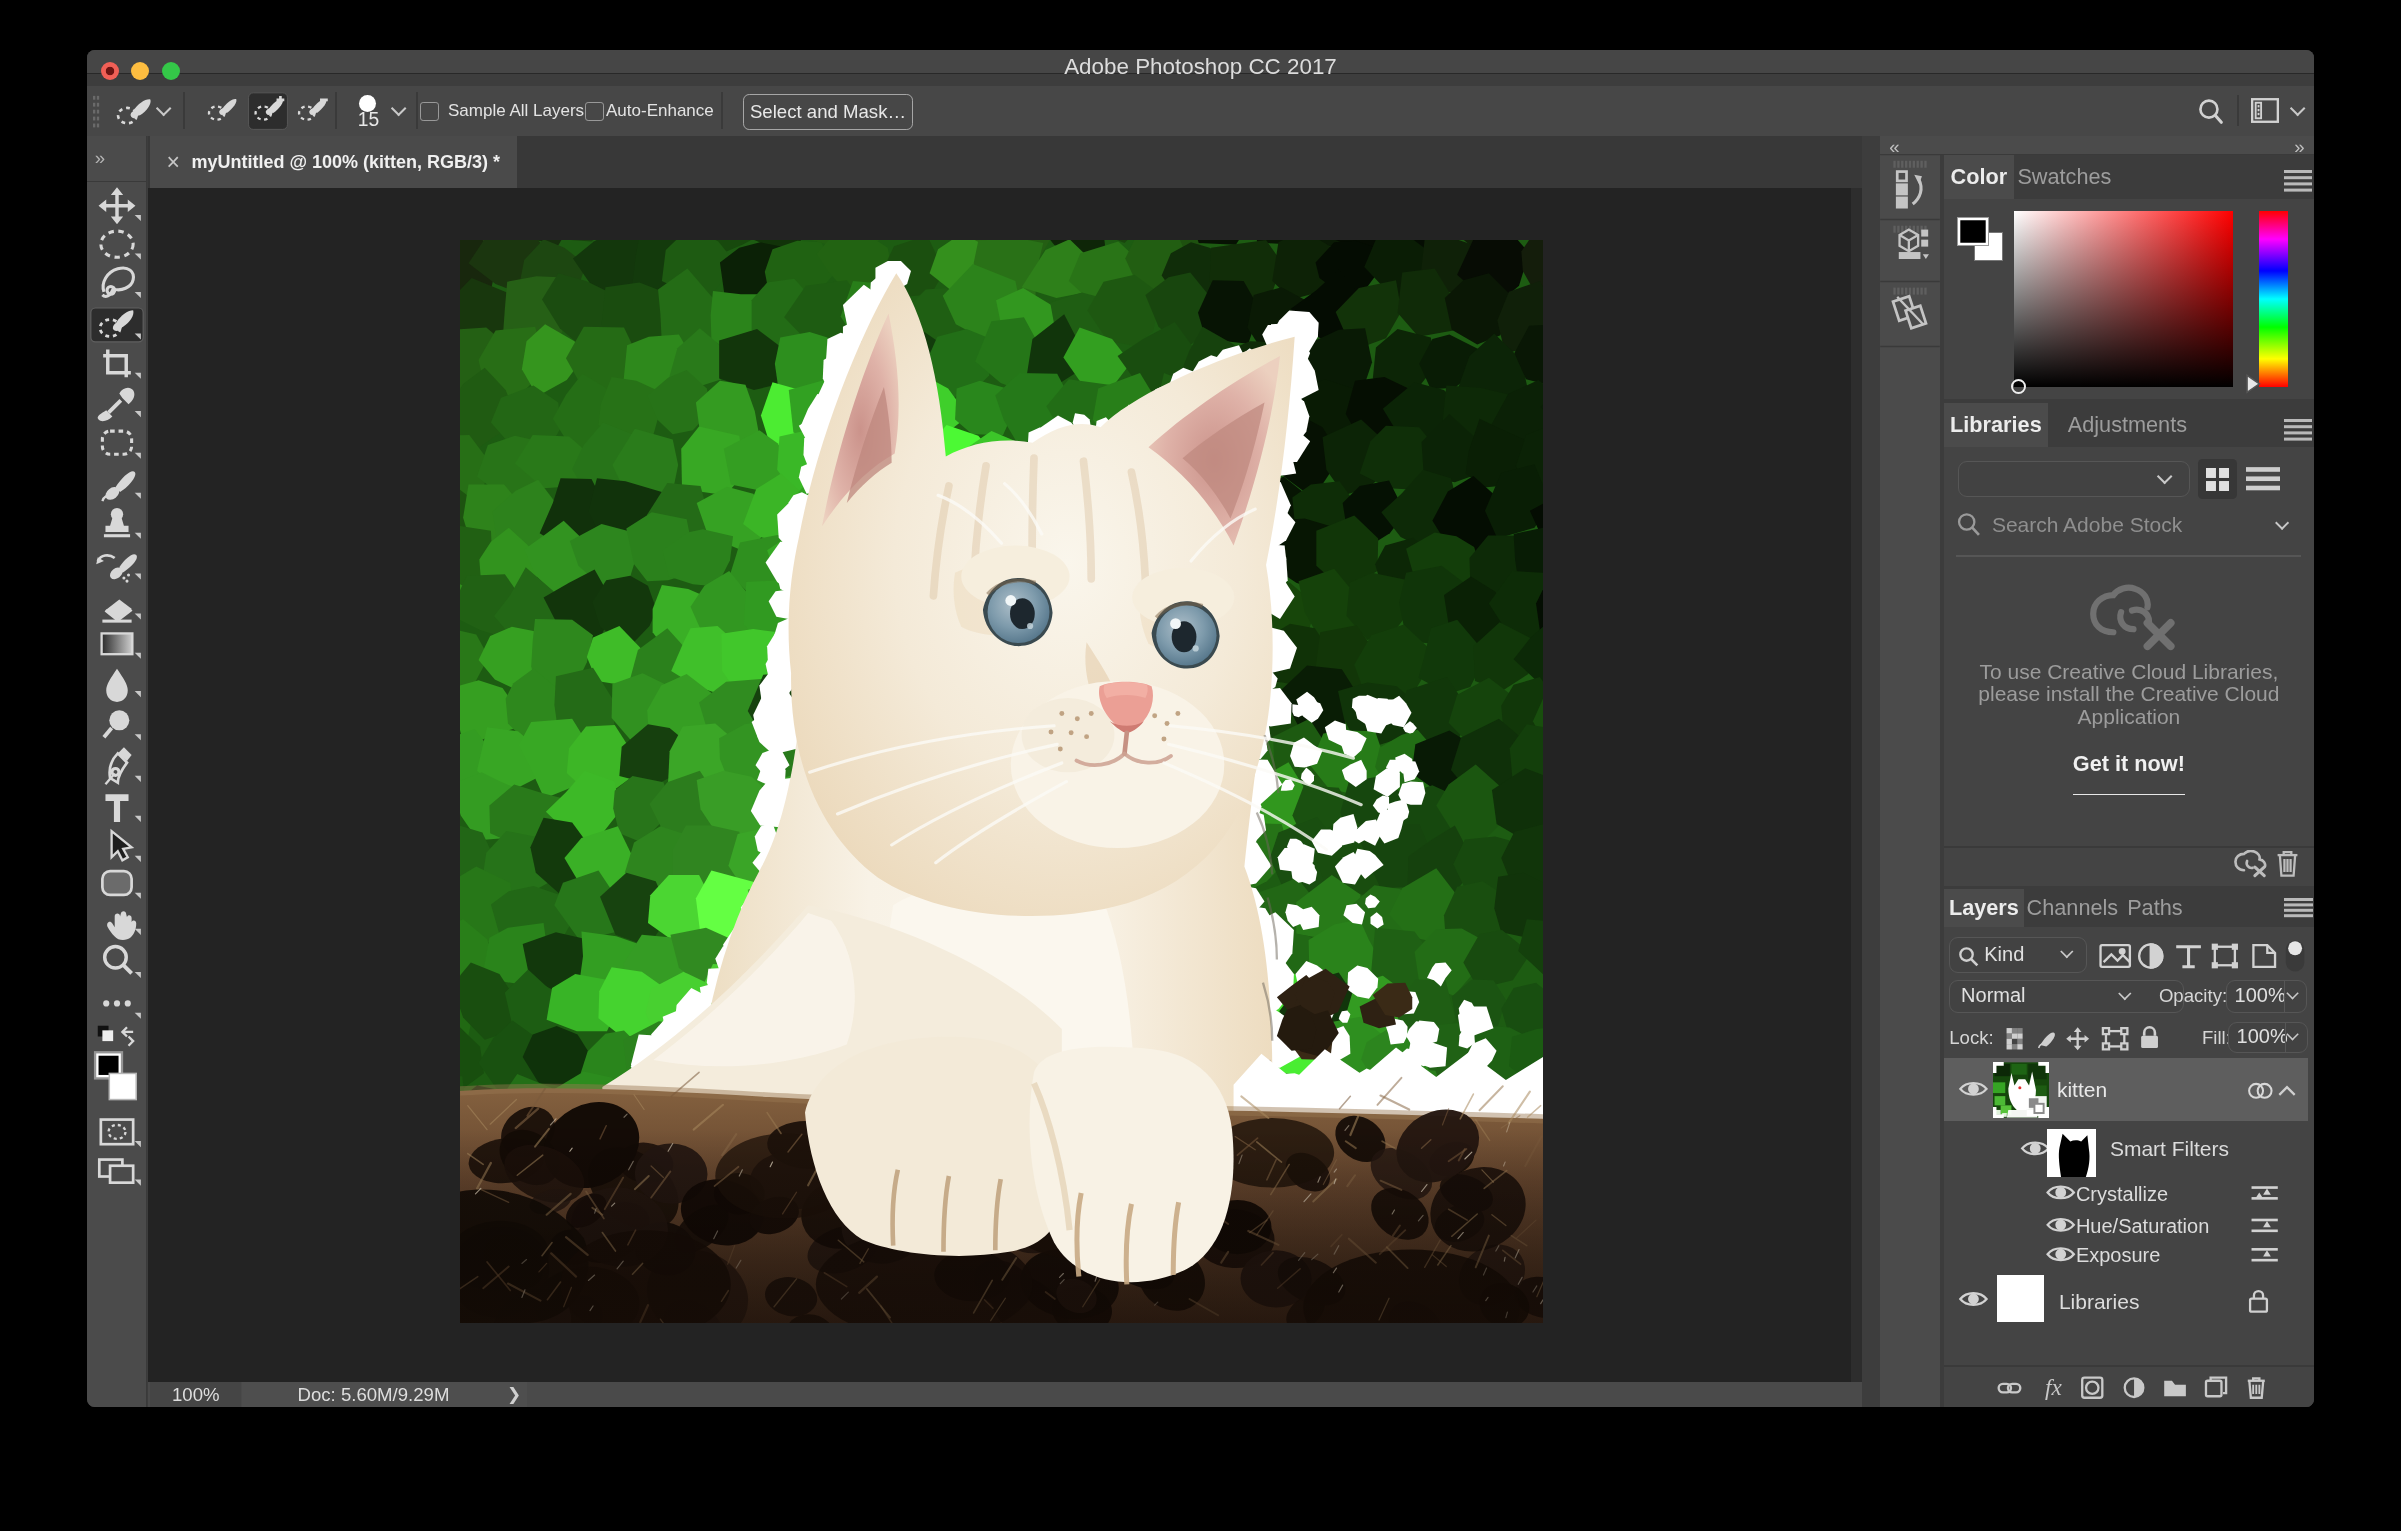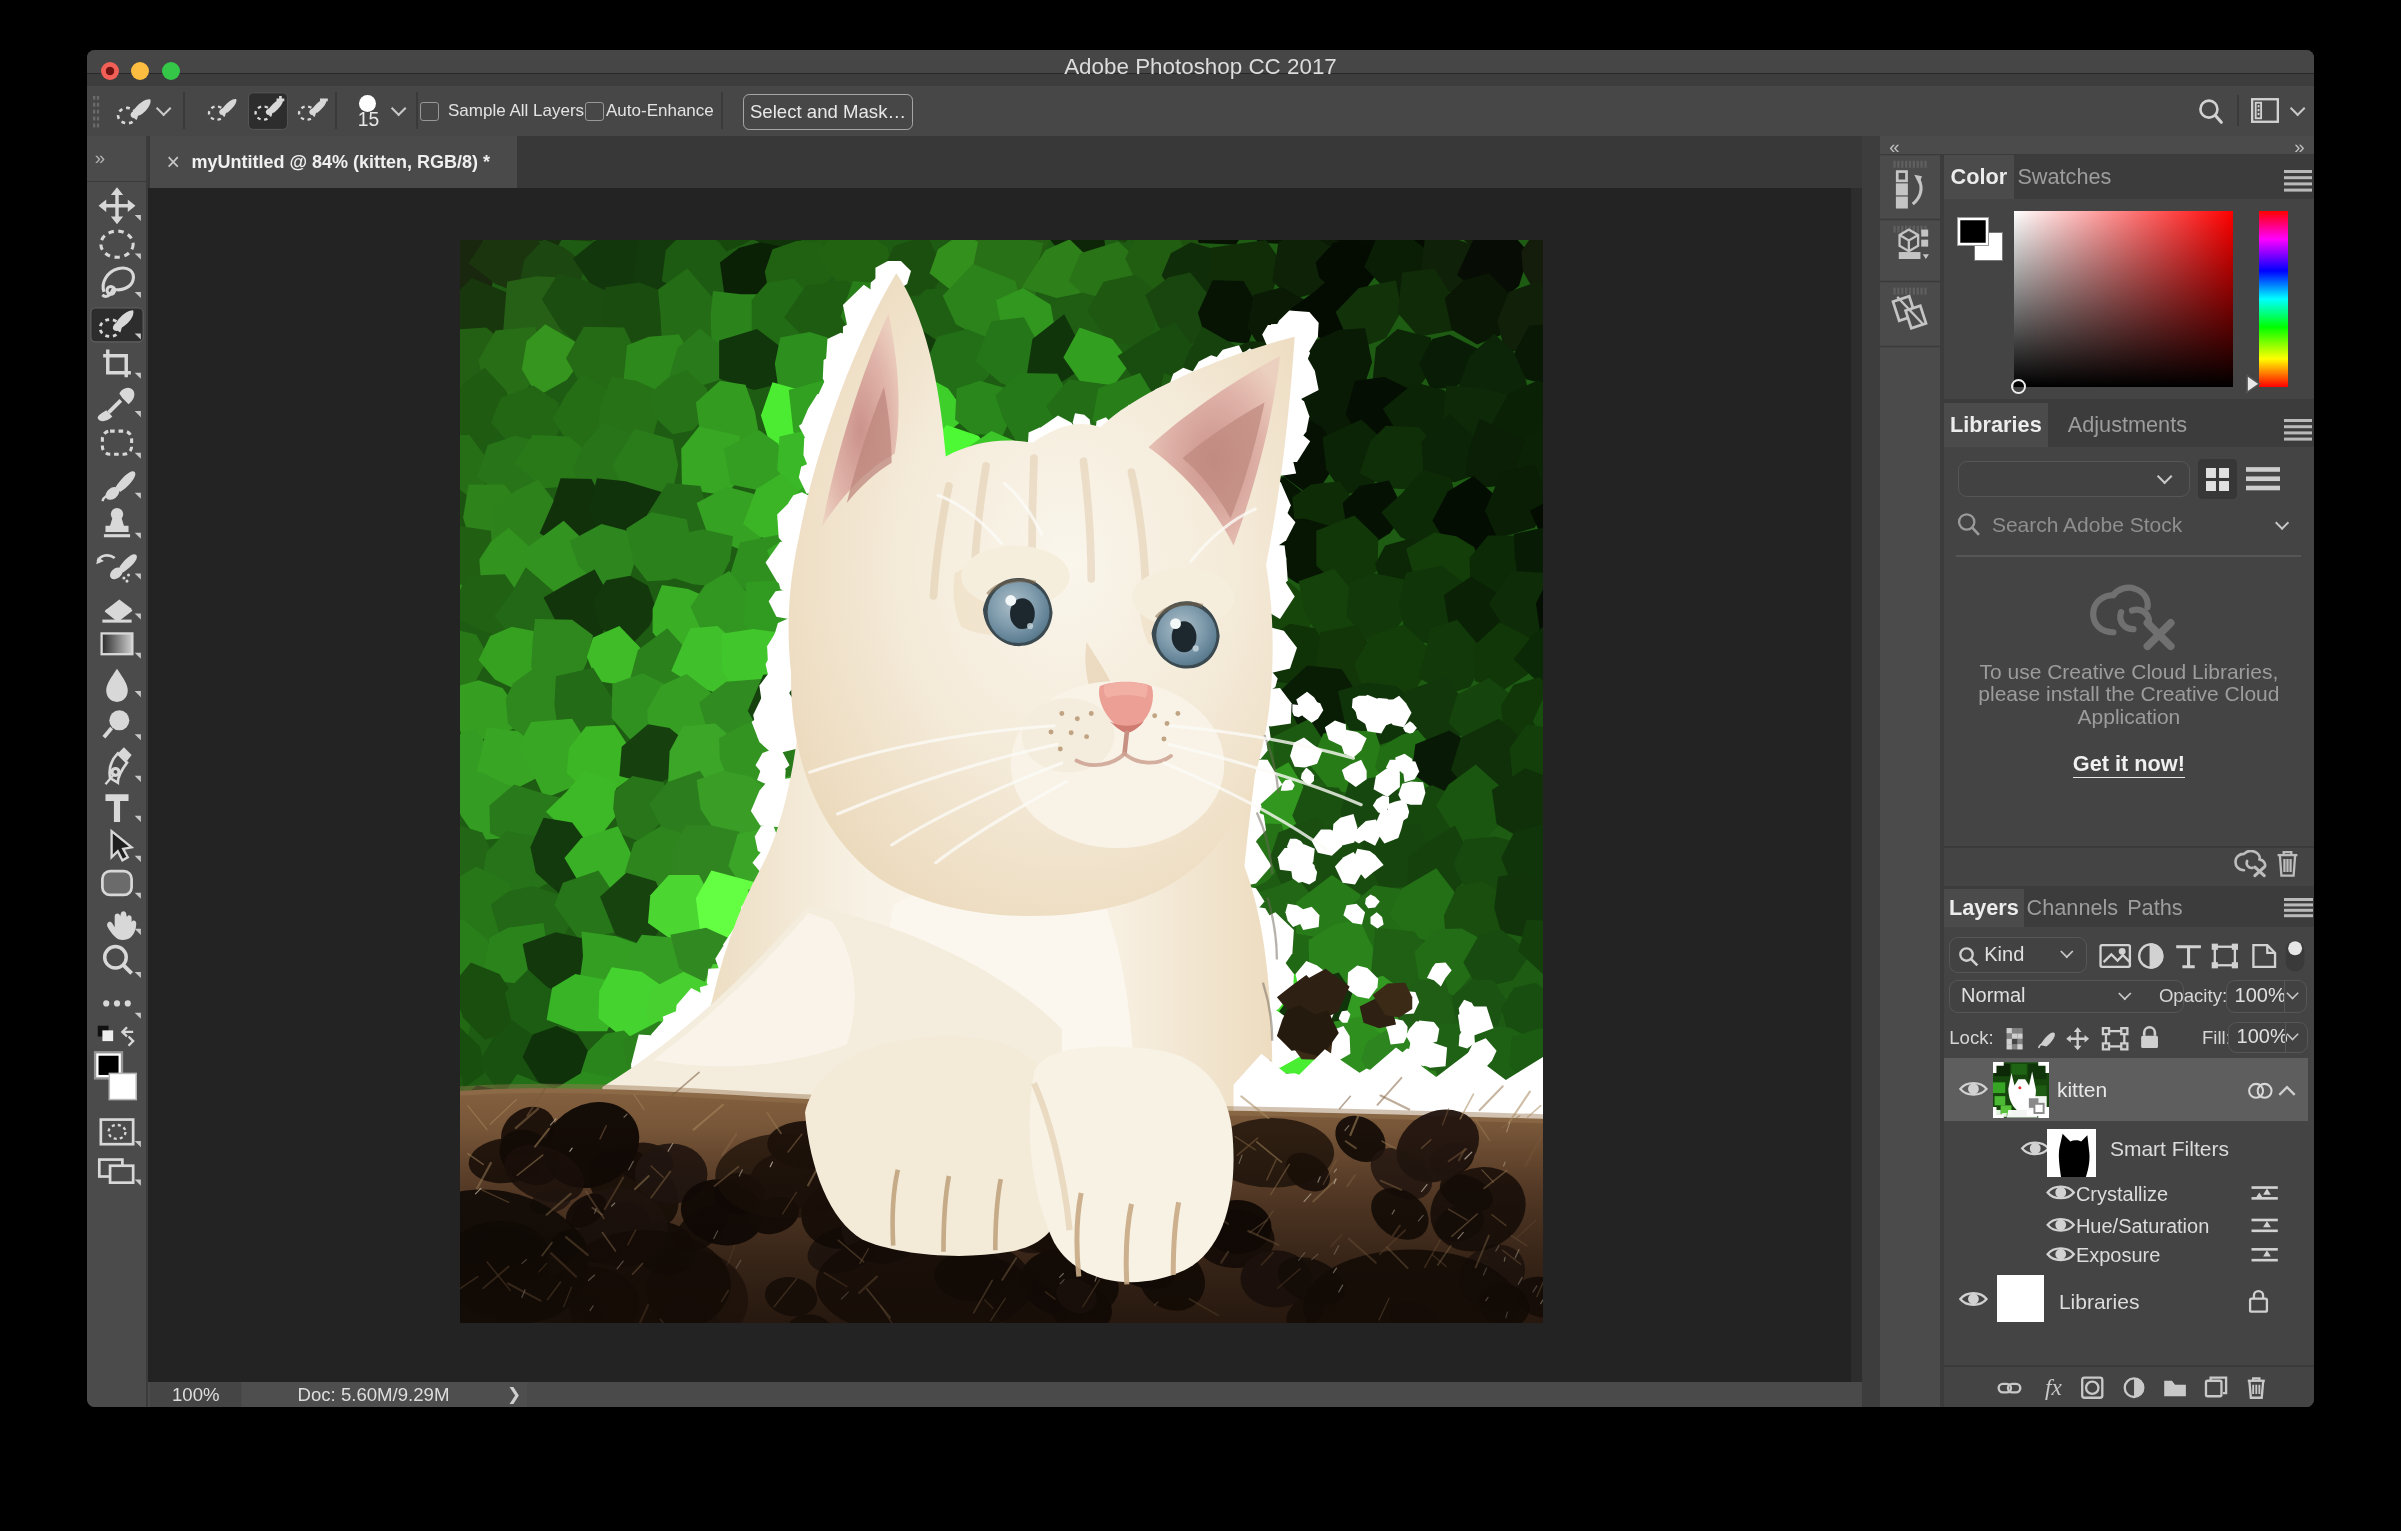--- a/index.html
+++ b/index.html
@@ -283,21 +283,21 @@
           <path d="M62,1302 l8,0 l0,8 Z"></path>
           <path d="M62,1352 l8,0 l0,8 Z"></path>
 </g>
 </svg>
 </div>
   <div id="toolshead">
       <span style="position:absolute;left:7.7px;top:10.8px">»</span>
     </div>
 
   <div id="tabbar">
-    <div id="tab"><span style="position:absolute;left:17px;top:0;color:#c6c6c6;font-weight:normal;font-size:23px">×</span><span style="margin-left:42px">myUntitled @ 84% (kitten, RGB/8) *</span></div>
+    <div id="tab"><span style="position:absolute;left:17px;top:0;color:#c6c6c6;font-weight:normal;font-size:23px">×</span><span style="margin-left:42px">myUntitled @ 100% (kitten, RGB/3) *</span></div>
   </div>
 
   <div id="canvas">
       <div class="abs" style="right:0;top:0;width:10.8px;height:100%;background:#2d2d2d"></div>
     <div class="abs" style="left:312px;top:52px;width:1083px;height:1083px"><svg width="1083" height="1083" viewBox="0 0 1400 1400">
 <defs>
 <linearGradient id="furbase" x1="0" y1="0" x2="0" y2="1">
  <stop offset="0%" stop-color="#84613f"></stop>
               <stop offset="40%" stop-color="#66462e"></stop>
               <stop offset="100%" stop-color="#412a1b"></stop>
@@ -1633,21 +1633,21 @@
    <path d="M34,62 C18,62 8,52 8,38 C8,24 20,14 34,14 C40,6 52,2 62,6 C74,10 80,20 78,30"></path>
    <path d="M44,36 C40,48 48,58 60,58"></path>
    <path d="M58,34 C70,30 80,38 80,48"></path>
   </g>
   <g stroke="#707070" stroke-width="10" stroke-linecap="round">
             <path d="M78,50 L108,80"></path>
             <path d="M108,50 L78,80"></path>
           </g>
  </svg>
  <div class="abs" style="left:0;top:258px;width:100%;text-align:center;font-size:21px;color:#9c9c9c;line-height:22.4px">To use Creative Cloud Libraries,<br>please install the Creative Cloud<br>Application</div>
- <div class="abs" style="left:0;top:348px;width:100%;text-align:center;font-size:21.7px;color:#f0f0f0;font-weight:bold"><span style="border-bottom:1.5px solid #e8e8e8;padding-bottom:1px">Get it now!</span></div>
+ <div class="abs" style="left:0;top:348px;width:100%;text-align:center;font-size:21.7px;color:#f0f0f0;font-weight:bold"><span style="border-bottom:1.5px solid #e8e8e8;padding-bottom:18px">Get it now!</span></div>
  <div class="abs" style="left:0;top:443px;width:100%;height:1.5px;background:#3a3a3a"></div>
  <svg class="abs" style="left:289px;top:447px" width="36" height="28" viewBox="0 0 46 36">
   <g fill="none" stroke="#bdbdbd" stroke-width="3.4" stroke-linecap="round">
    <path d="M14,26 C7,26 3,21 3,15 C3,9 8,5 14,5 C17,2 22,0 27,2 C32,4 35,8 34,12 C39,13 42,17 41,21"></path>
    <path d="M18,14 C16,19 20,24 25,23"></path>
   </g>
   <g stroke="#bdbdbd" stroke-width="4" stroke-linecap="round">
             <path d="M28,22 L40,33"></path>
             <path d="M40,22 L28,33"></path>
           </g>

